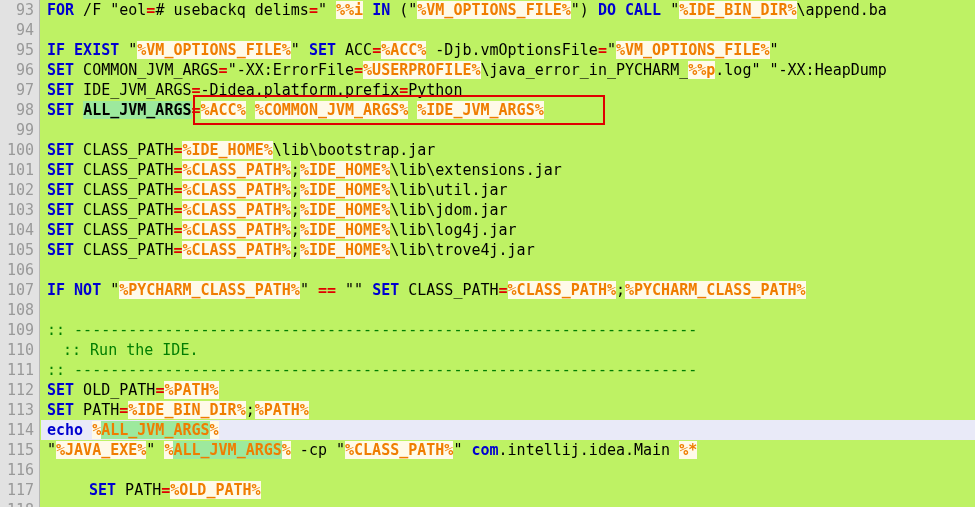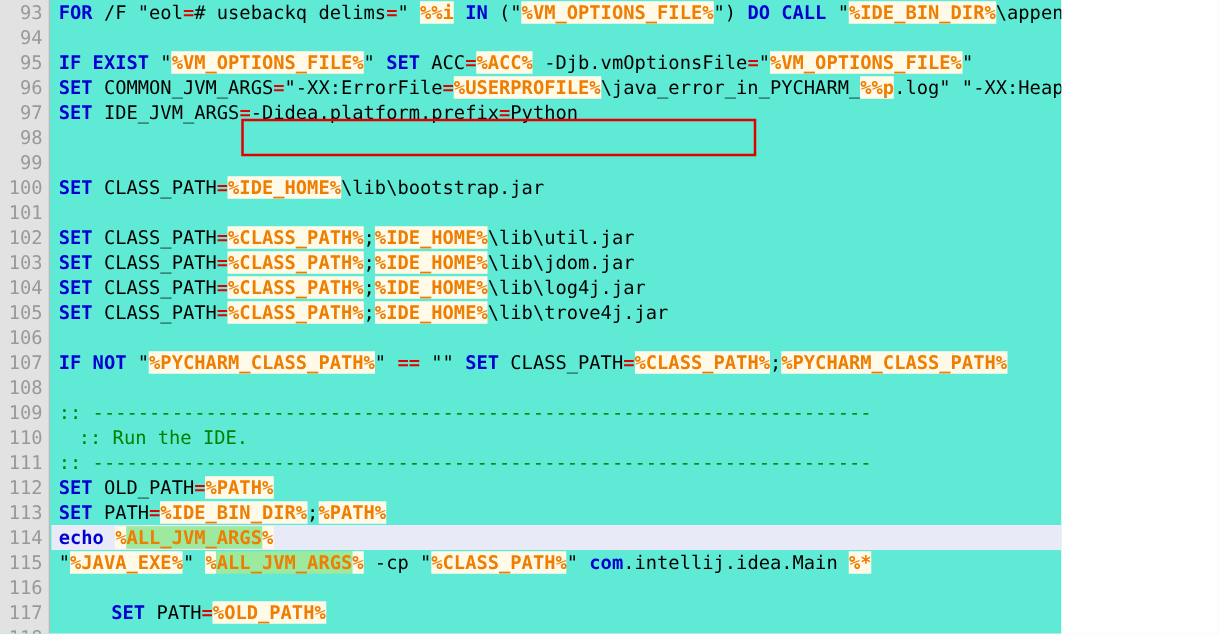--- a/index.html
+++ b/index.html
@@ -2,24 +2,24 @@
 <html><head>
 <meta charset="utf-8">
 <style>
   html, body {
     margin: 0;
     padding: 0;
     background: #ffffff;
   }
   #editor {
     position: relative;
-    width: 849px;
+    width: 975px;
     height: 507px;
     overflow: hidden;
-    background: #5eead4;
+    background: #bef264;
     font-family: "DejaVu Sans Mono", "Liberation Mono", monospace;
     font-size: 15px;
     line-height: 20px;
   }
   .gutter {
     position: absolute;
     left: 0; top: 0;
     width: 40px;
     height: 507px;
     background: #e2e2e2;
@@ -106,22 +106,24 @@
       <div class="gutter-num" style="top: 460px;">116</div>
       <div class="gutter-num" style="top: 480px;">117</div>
       <div class="gutter-num" style="top: 500px;">118</div>
     </div>
   <div class="code-area">
       <div class="line" style="top: 0px;"><span class="kw">FOR</span><span class="plain"> /F </span><span class="plain">"eol</span><span class="op">=</span><span class="plain"># usebackq delims</span><span class="op">=</span><span class="plain">" </span><span class="var">%%i</span><span class="plain"> </span><span class="kw">IN</span><span class="plain"> ("</span><span class="var">%VM_OPTIONS_FILE%</span><span class="plain">") </span><span class="kw">DO CALL</span><span class="plain"> "</span><span class="var">%IDE_BIN_DIR%</span><span class="plain">\append.ba</span></div>
       <div class="line" style="top: 20px;"></div>
       <div class="line" style="top: 40px;"><span class="kw">IF EXIST</span><span class="plain"> "</span><span class="var">%VM_OPTIONS_FILE%</span><span class="plain">" </span><span class="kw">SET</span><span class="plain"> ACC</span><span class="op">=</span><span class="var">%ACC%</span><span class="plain"> -Djb.vmOptionsFile</span><span class="op">=</span><span class="plain">"</span><span class="var">%VM_OPTIONS_FILE%</span><span class="plain">"</span></div>
       <div class="line" style="top: 60px;"><span class="kw">SET</span><span class="plain"> COMMON_JVM_ARGS</span><span class="op">=</span><span class="plain">"-XX:ErrorFile</span><span class="op">=</span><span class="var">%USERPROFILE%</span><span class="plain">\java_error_in_PYCHARM_</span><span class="var">%%p</span><span class="plain">.log" "-XX:HeapDump</span></div>
       <div class="line" style="top: 80px;"><span class="kw">SET</span><span class="plain"> IDE_JVM_ARGS</span><span class="op">=</span><span class="plain">-Didea.platform.prefix</span><span class="op">=</span><span class="plain">Python</span></div>
+      <div class="line" style="top: 100px;"><span class="kw">SET</span><span class="plain"> </span><span class="hl-green">ALL_JVM_ARGS</span><span class="op">=</span><span class="var">%ACC%</span><span class="plain"> </span><span class="var">%COMMON_JVM_ARGS%</span><span class="plain"> </span><span class="var">%IDE_JVM_ARGS%</span></div>
       <div class="line" style="top: 120px;"></div>
       <div class="line" style="top: 140px;"><span class="kw">SET</span><span class="plain"> CLASS_PATH</span><span class="op">=</span><span class="var">%IDE_HOME%</span><span class="plain">\lib\bootstrap.jar</span></div>
+      <div class="line" style="top: 160px;"><span class="kw">SET</span><span class="plain"> CLASS_PATH</span><span class="op">=</span><span class="var">%CLASS_PATH%</span><span class="plain">;</span><span class="var">%IDE_HOME%</span><span class="plain">\lib\extensions.jar</span></div>
       <div class="line" style="top: 180px;"><span class="kw">SET</span><span class="plain"> CLASS_PATH</span><span class="op">=</span><span class="var">%CLASS_PATH%</span><span class="plain">;</span><span class="var">%IDE_HOME%</span><span class="plain">\lib\util.jar</span></div>
       <div class="line" style="top: 200px;"><span class="kw">SET</span><span class="plain"> CLASS_PATH</span><span class="op">=</span><span class="var">%CLASS_PATH%</span><span class="plain">;</span><span class="var">%IDE_HOME%</span><span class="plain">\lib\jdom.jar</span></div>
       <div class="line" style="top: 220px;"><span class="kw">SET</span><span class="plain"> CLASS_PATH</span><span class="op">=</span><span class="var">%CLASS_PATH%</span><span class="plain">;</span><span class="var">%IDE_HOME%</span><span class="plain">\lib\log4j.jar</span></div>
       <div class="line" style="top: 240px;"><span class="kw">SET</span><span class="plain"> CLASS_PATH</span><span class="op">=</span><span class="var">%CLASS_PATH%</span><span class="plain">;</span><span class="var">%IDE_HOME%</span><span class="plain">\lib\trove4j.jar</span></div>
       <div class="line" style="top: 280px;"><span class="kw">IF NOT</span><span class="plain"> "</span><span class="var">%PYCHARM_CLASS_PATH%</span><span class="plain">" </span><span class="op">==</span><span class="plain"> "" </span><span class="kw">SET</span><span class="plain"> CLASS_PATH</span><span class="op">=</span><span class="var">%CLASS_PATH%</span><span class="plain">;</span><span class="var">%PYCHARM_CLASS_PATH%</span></div>
       <div class="line" style="top: 300px;"></div>
       <div class="line" style="top: 320px;"><span class="cmt">:: ---------------------------------------------------------------------</span></div>
       <div class="line" style="top: 340px; margin-left: 16px;"><span class="cmt">:: Run the IDE.</span></div>
       <div class="line" style="top: 360px;"><span class="cmt">:: ---------------------------------------------------------------------</span></div>
       <div class="line" style="top: 380px;"><span class="kw">SET</span><span class="plain"> OLD_PATH</span><span class="op">=</span><span class="var">%PATH%</span></div>

